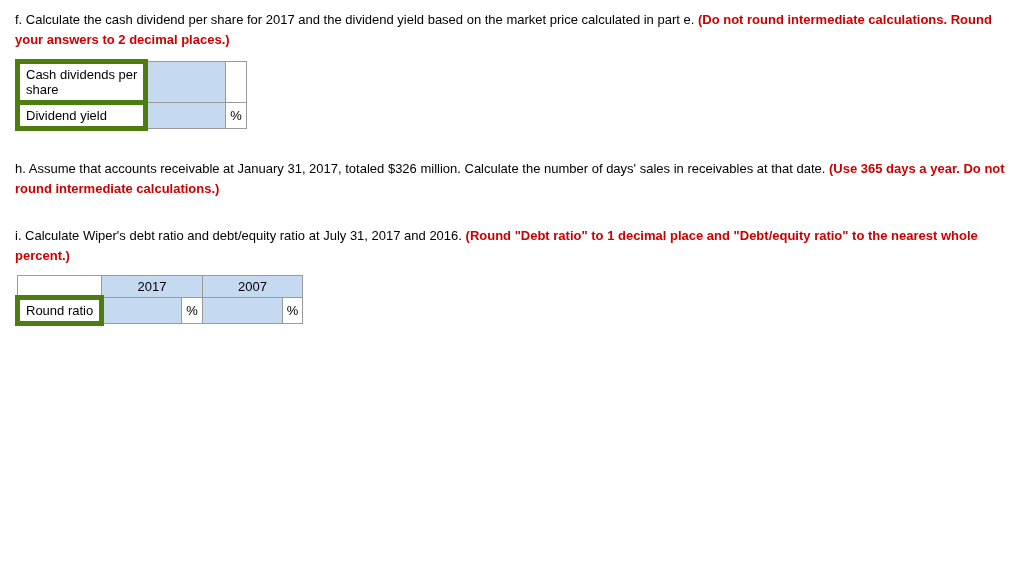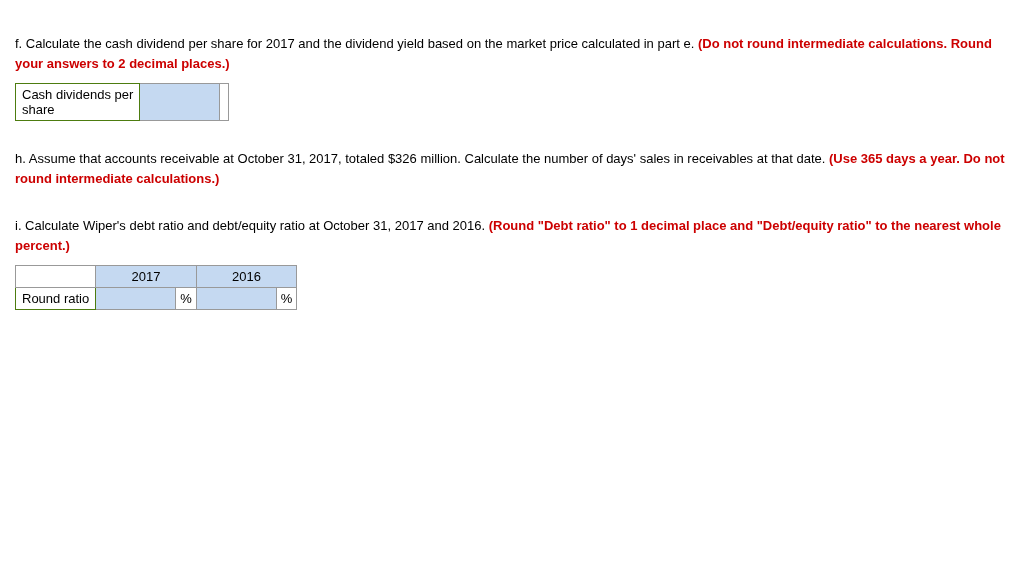--- a/index.html
+++ b/index.html
@@ -5,21 +5,20 @@
     * { margin: 0; padding: 0; box-sizing: border-box; }
     body {
       font-family: Arial, sans-serif;
       font-size: 13px;
       background: #fff;
       color: #000;
       padding: 10px 15px;
     }
     .section {
       margin-bottom: 28px;
-      margin-top: 24px;
     }
     .question-text {
       margin-bottom: 10px;
       line-height: 1.5;
     }
     .red-bold {
       color: #cc0000;
       font-weight: bold;
     }
     table {
@@ -47,63 +46,68 @@
       outline: none;
       font-size: 13px;
     }
     .unit-cell {
       border: 1px solid #999;
       padding: 3px 4px;
       text-align: left;
       font-size: 13px;
     }
     .label-cell {
-      border: 1px solid #4d7c0f;
+      border: 5px solid #4d7c0f;
       padding: 3px 6px;
       background: #fff;
       white-space: nowrap;
     }
   </style>
 </head>
 <body>
 
 <div class="section">
   <p class="question-text">
     <span>f. Calculate the cash dividend per share for 2017 and the dividend yield based on the market price calculated in part e. </span><span class="red-bold">(Do not round intermediate calculations. Round your answers to 2 decimal places.)</span>
   </p>
   <table>
     <tbody>
       <tr>
         <td class="label-cell">Cash dividends per<br>share</td>
         <td class="input-cell"><input type="text" style=""></td>
         <td class="unit-cell"></td>
       </tr>
+      <tr>
+        <td class="label-cell">Dividend yield</td>
+        <td class="input-cell"><input type="text" style=""></td>
+        <td class="unit-cell">%</td>
+      </tr>
     </tbody>
   </table>
 </div>
 
 <div class="section">
 </div>
 
 <div class="section">
   <p class="question-text">
-    <span>h. Assume that accounts receivable at October 31, 2017, totaled $326 million. Calculate the number of days' sales in receivables at that date. </span><span class="red-bold">(Use 365 days a year. Do not round intermediate calculations.)</span>
+    <span>h. Assume that accounts receivable at January 31, 2017, totaled $326 million. Calculate the number of days' sales in receivables at that date. </span><span class="red-bold">(Use 365 days a year. Do not round intermediate calculations.)</span>
   </p>
 </div>
 
 <div class="section">
   <p class="question-text">
-    <span>i. Calculate Wiper's debt ratio and debt/equity ratio at October 31, 2017 and 2016. </span><span class="red-bold">(Round "Debt ratio" to 1 decimal place and "Debt/equity ratio" to the nearest whole percent.)</span>
+    <span>i. Calculate Wiper's debt ratio and debt/equity ratio at July 31, 2017 and 2016. </span><span class="red-bold">(Round "Debt ratio" to 1 decimal place and "Debt/equity ratio" to the nearest whole percent.)</span>
   </p>
   <table>
     <thead>
       <tr>
         <th style="background:#fff; border:1px solid #999;"></th>
         <th colspan="2">2017</th>
-        <th colspan="2">2016</th>
+        <th colspan="2">2007</th>
       </tr>
     </thead>
     <tbody>
       <tr>
         <td class="label-cell">Round ratio</td>
         <td class="input-cell"><input type="text" style=""></td>
         <td class="unit-cell">%</td>
         <td class="input-cell"><input type="text" style=""></td>
         <td class="unit-cell">%</td>
       </tr>

